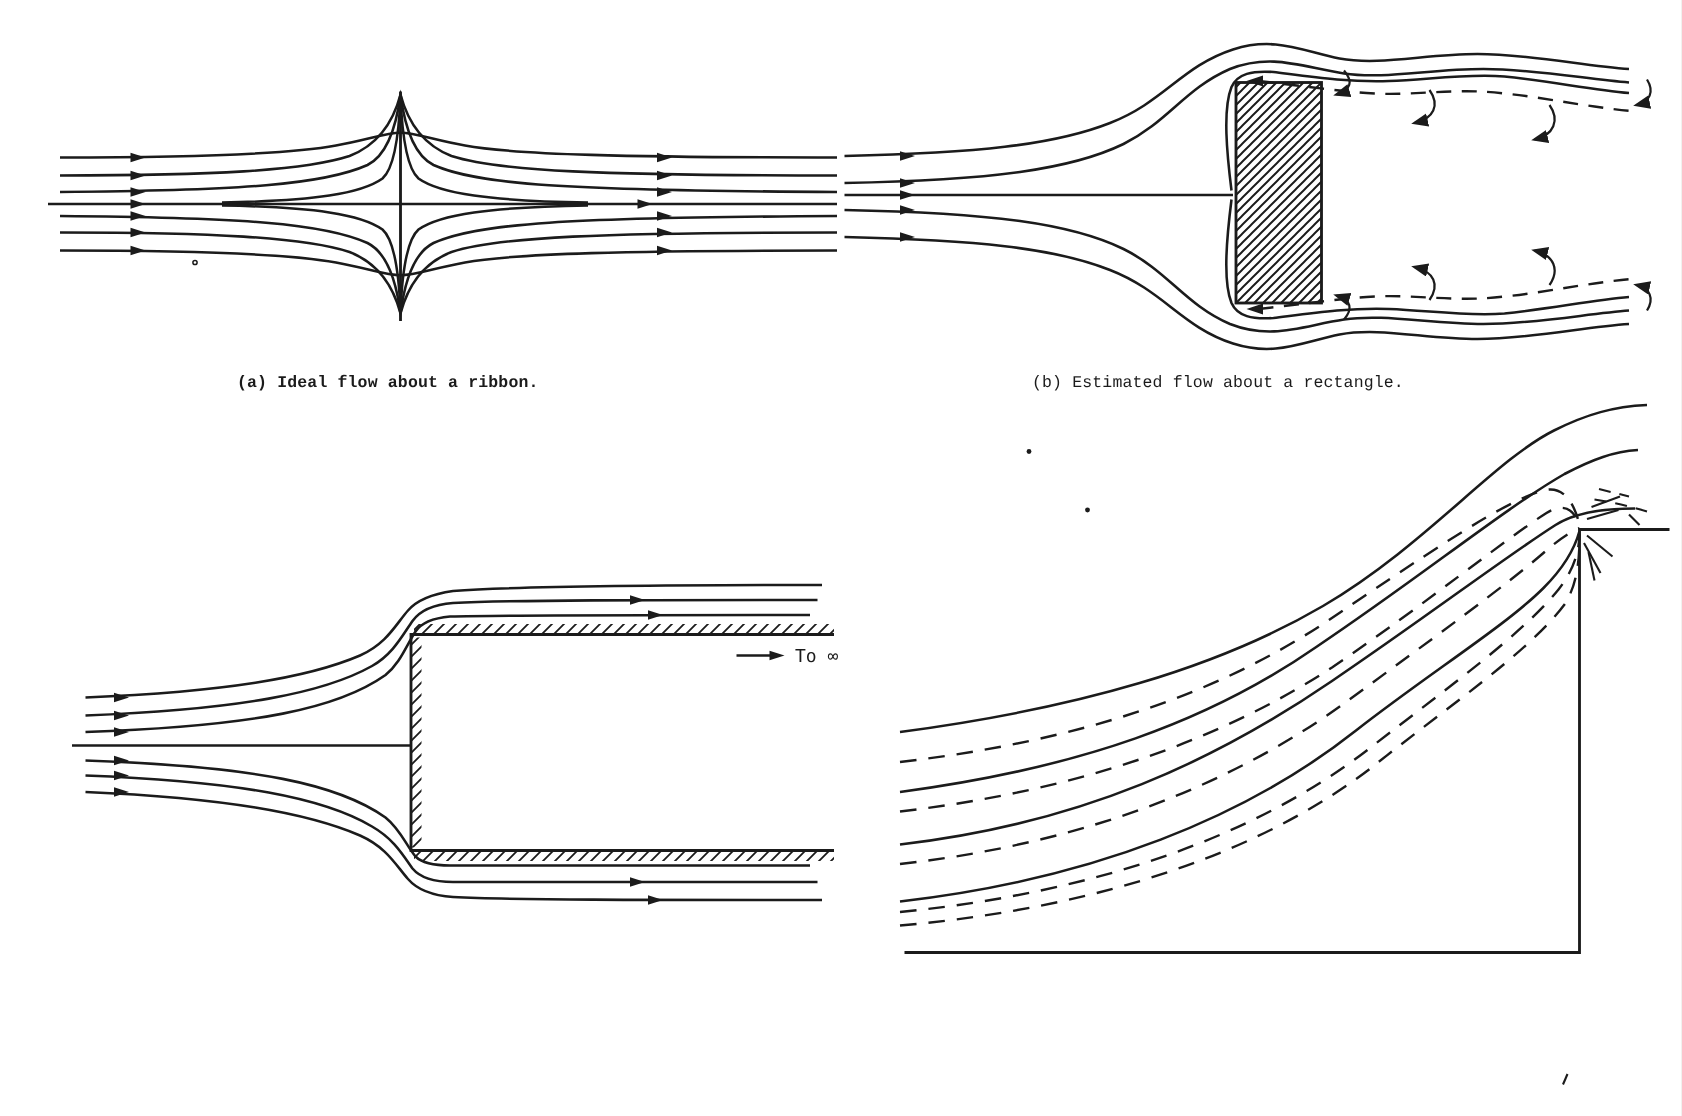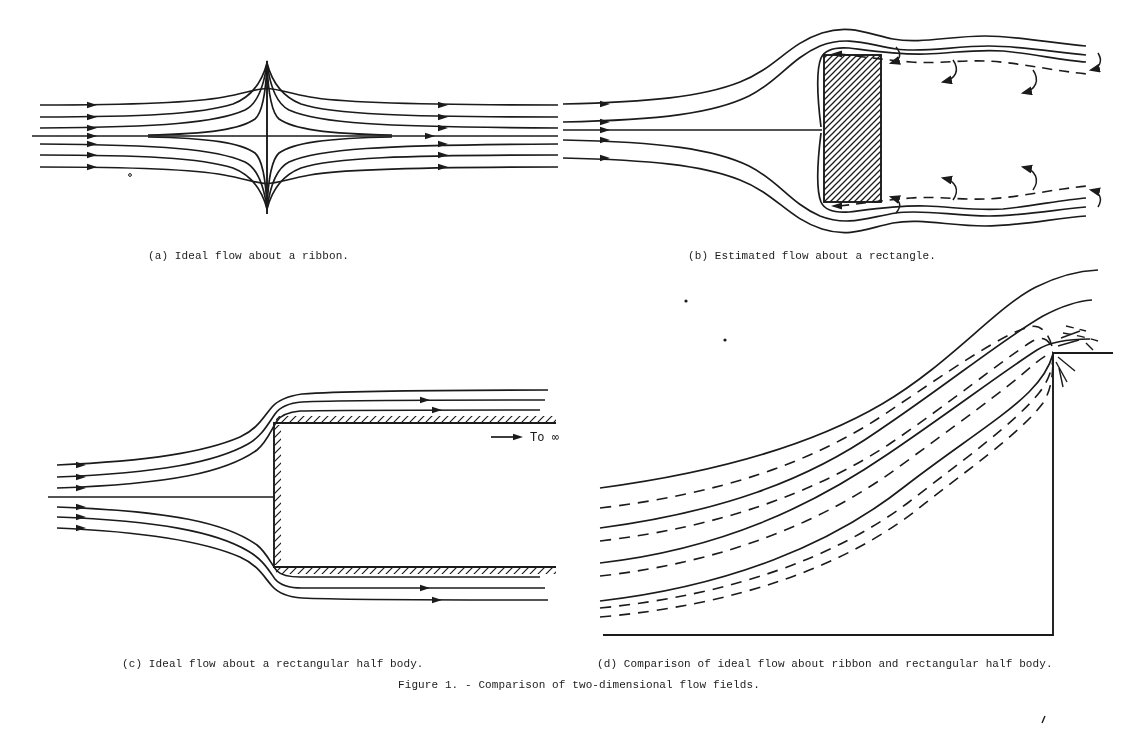--- a/index.html
+++ b/index.html
@@ -172,19 +172,16 @@
       <path class="ink fan" stroke-dasharray="8 6" d="M1063 333 C1076 335,1088 338,1098 341"></path>
       <path class="ink fan" stroke-dasharray="8 6" d="M1066 326 L1086 331"></path>
     </g>
     <circle cx="686" cy="301" r="1.6" fill="#1b1b1b"></circle>
     <circle cx="725" cy="340" r="1.6" fill="#1b1b1b"></circle>
   </g>
 
   <path class="speck" d="M1045 716 L1042 723"></path>
 </svg>
 
-<div class="caption" style="left:148px;top:250px;">(a) Ideal flow about a ribbon.</div>
+<div class="caption" style="left:158px;top:250px;font-weight:bold;">(a) Ideal flow about a ribbon.</div>
 <div class="caption" style="left:688px;top:250px;font-family:Liberation Mono, monospace;">(b) Estimated flow about a rectangle.</div>
-<div class="caption" style="left:122px;top:658px;">(c) Ideal flow about a rectangular half body.</div>
-<div class="caption" style="left:597px;top:658px;">(d) Comparison of ideal flow about ribbon and rectangular half body.</div>
-<div class="caption" style="left:398px;top:679px;">Figure 1. - Comparison of two-dimensional flow fields.</div>
 
 </div>
 
 </body></html>

